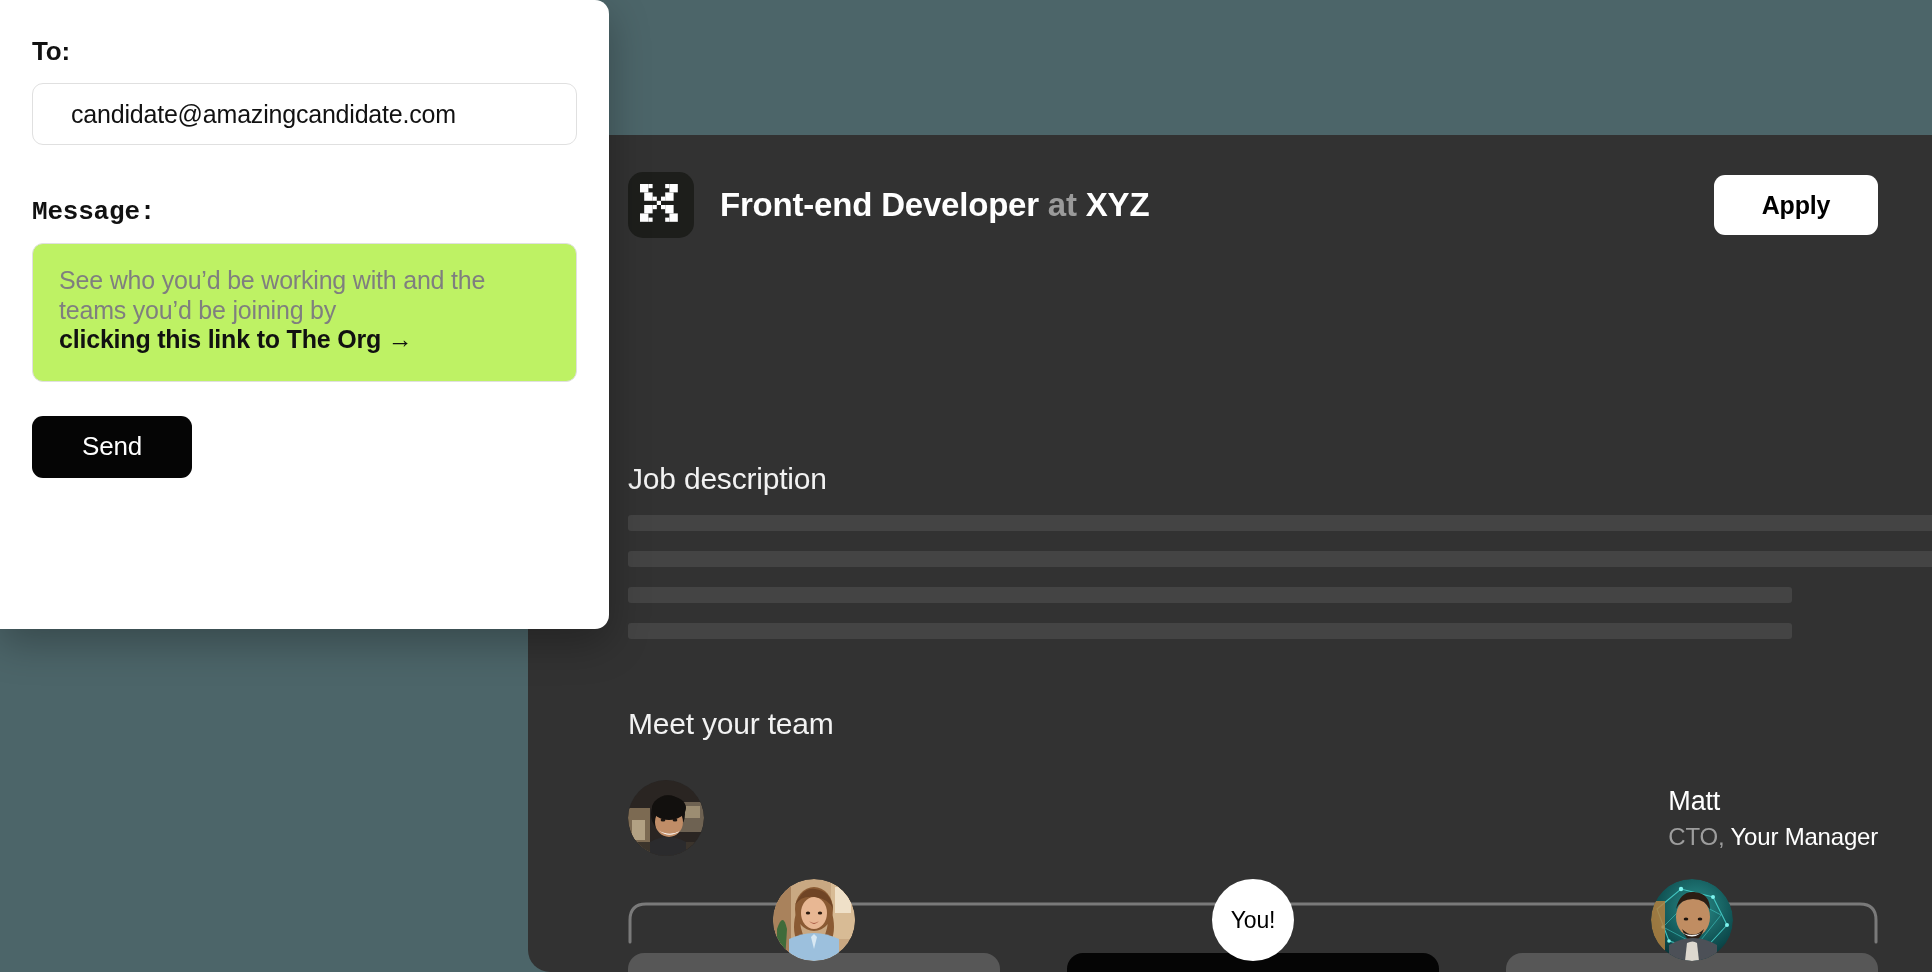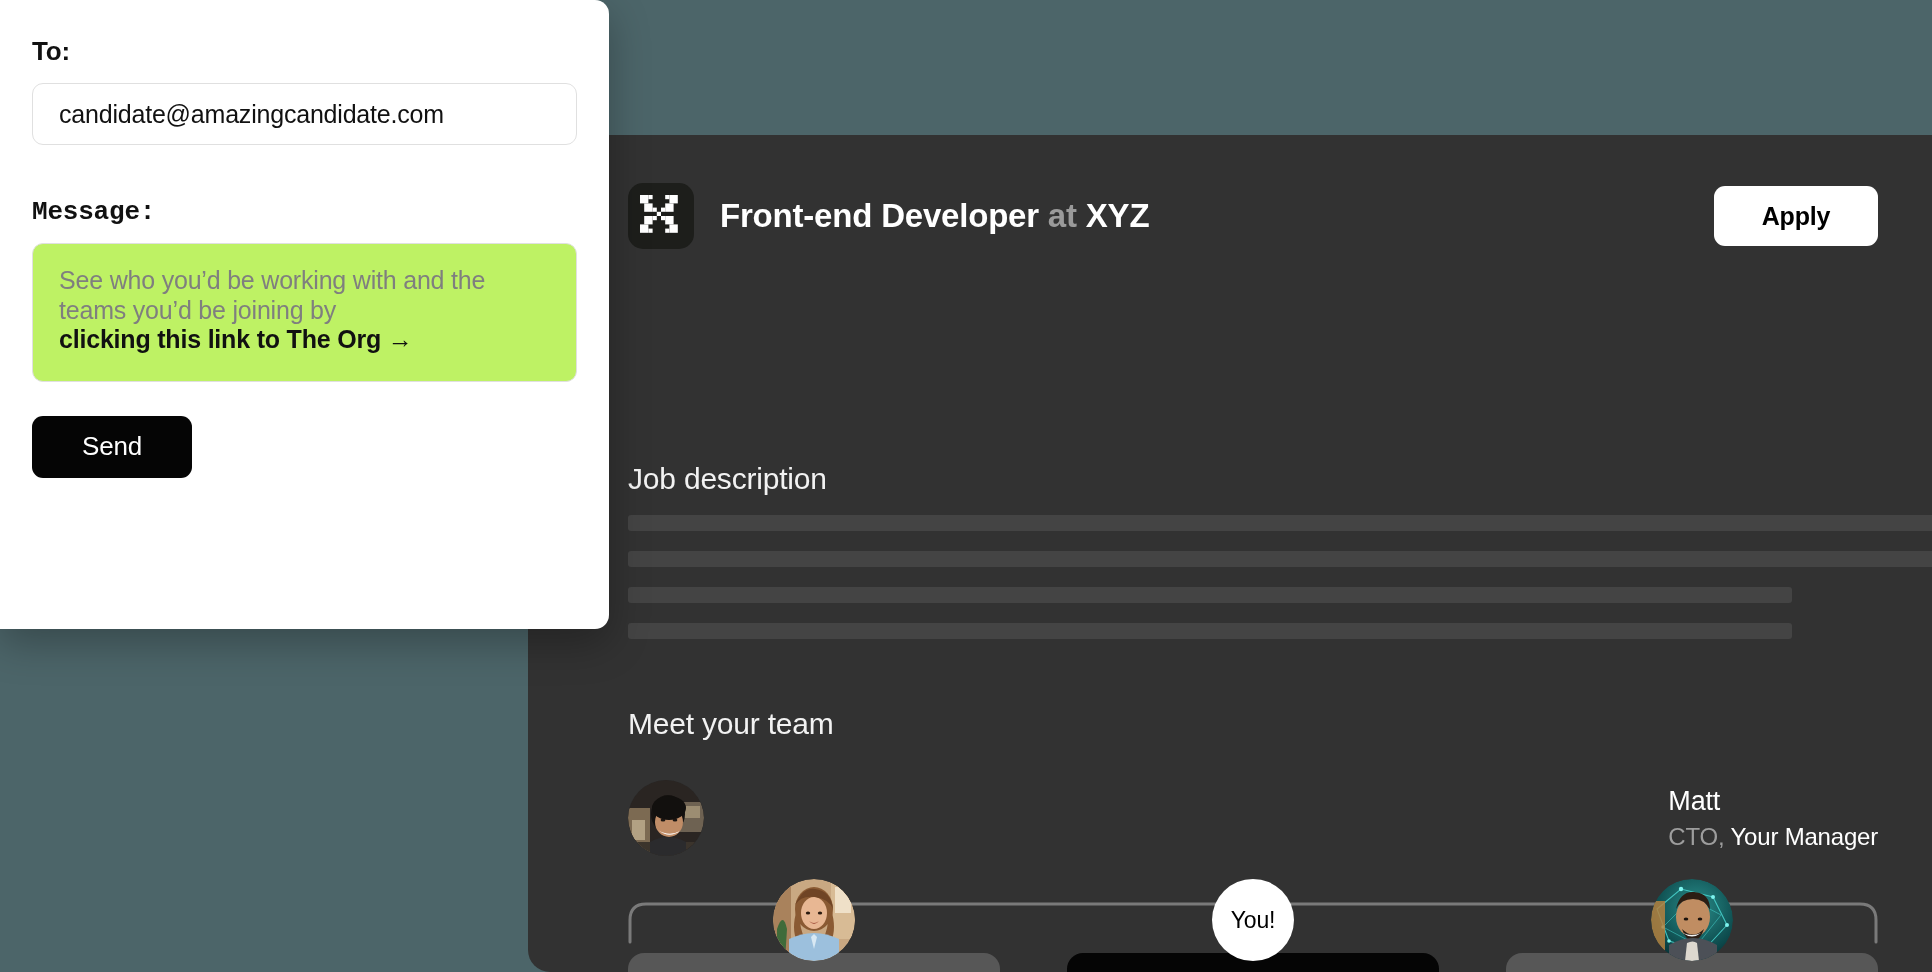--- a/index.html
+++ b/index.html
@@ -24,21 +24,21 @@
     width: 1404px;
     height: 837px;
     background: #323232;
     border-radius: 22px 0 0 22px;
     overflow: hidden;
   }
 
   #job-header {
     position: absolute;
     left: 100px;
-    top: 45px;
+    top: 34px;
     right: 54px;
     height: 72px;
     display: flex;
     align-items: center;
   }
 
   .logo-tile {
     width: 66px;
     height: 66px;
     border-radius: 15px;
@@ -236,21 +236,21 @@
     display: block;
   }
   #to-input {
     display: block;
     width: 545px;
     height: 62px;
     margin-top: 16px;
     border: 1px solid #e0e0e0;
     border-radius: 11px;
     background: #ffffff;
-    padding: 0 26px;
+    padding: 0 38px;
     font-family: "Liberation Sans", sans-serif;
     font-size: 25px;
     color: #111111;
     letter-spacing: -0.2px;
     outline: none;
   }
   #message-label { margin-top: 52px; font-family: Liberation Mono, monospace; }
   #message-box {
     width: 545px;
     margin-top: 16px;

